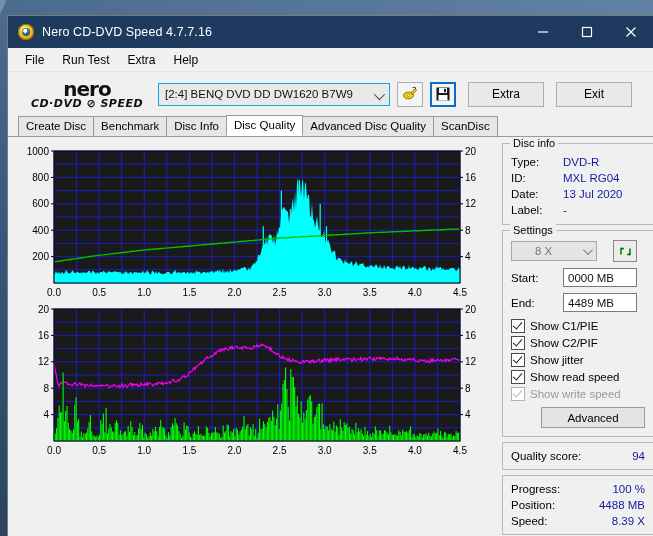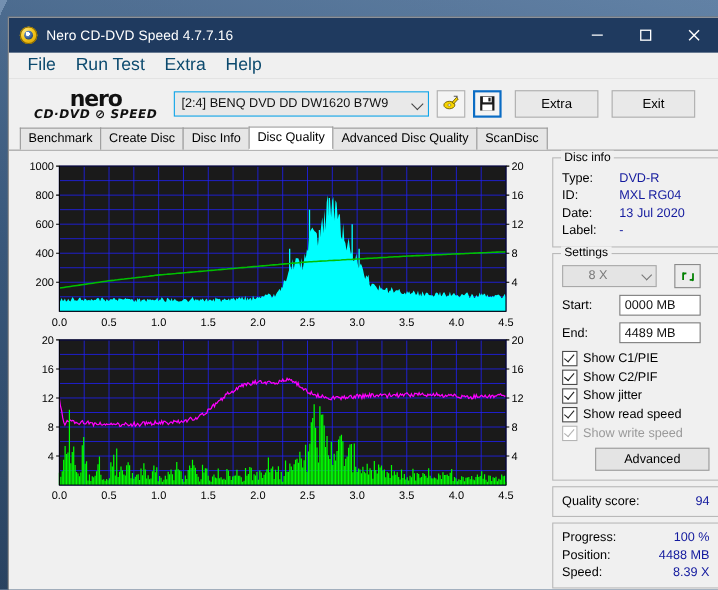--- a/index.html
+++ b/index.html
@@ -34,21 +34,21 @@
     background:radial-gradient(circle at 40% 35%,#ffffff 0 25%,#5b86c4 28%,#22406e 75%);
   }
   #titlebar .tb-title{font-size:12.5px;letter-spacing:.1px;}
   #wbtns{margin-left:auto;display:flex;height:32px;}
   #wbtns .wb{width:44px;height:32px;display:flex;align-items:center;justify-content:center;color:#fff;}
   #wbtns .wb svg{display:block;}
   #menubar{
     height:24px;background:#f0f0f0;display:flex;align-items:center;
     padding-left:8px;border-bottom:1px solid #e2e2e2;box-sizing:border-box;
   }
-  #menubar .mi{font-size:16px;color:#0c4a6e;padding:2px 9px;}
+  #menubar .mi{font-size:12px;color:#000000;padding:2px 9px;}
   
   #toolbar{height:44px;display:flex;align-items:center;padding:0 8px;box-sizing:border-box;background:#f0f0f0;}
   #logo{width:142px;flex:0 0 auto;text-align:center;line-height:1;}
   #logo .l1{font-family:"DejaVu Sans",sans-serif;font-weight:bold;font-size:20px;letter-spacing:-1px;color:#111;}
   #logo .l2{font-family:"DejaVu Sans",sans-serif;font-weight:bold;font-size:11px;letter-spacing:.5px;color:#111;
             font-style:italic;margin-top:-1px;}
   #drivesel{
     width:232px;height:23px;border:1px solid #0ea5e9;background:#e9e9e9;color:#111;
     font-size:11.5px;display:flex;align-items:center;padding:0 6px;box-sizing:border-box;position:relative;
   }
@@ -167,22 +167,22 @@
         <rect x="3" y="1" width="8" height="5" fill="#ffffff"></rect>
         <rect x="8" y="1.8" width="2" height="3.4" fill="#1a1a1a"></rect>
         <rect x="2.5" y="8" width="9" height="5.5" fill="#ffffff"></rect>
       </svg>
     </div>
     <div class="bigbtn">Extra</div>
     <div class="bigbtn">Exit</div>
   </div>
 
   <div id="tabstrip">
+    <div class="tab">Create Disc</div>
     <div class="tab">Benchmark</div>
-    <div class="tab">Create Disc</div>
     <div class="tab">Disc Info</div>
     <div class="tab active">Disc Quality</div>
     <div class="tab">Advanced Disc Quality</div>
     <div class="tab">ScanDisc</div>
   </div>
 
   <div id="main">
     <div id="left">
       <div class="chartwrap">
         <svg class="chart" id="chart0" width="480" height="158" viewBox="0 0 480 158">

